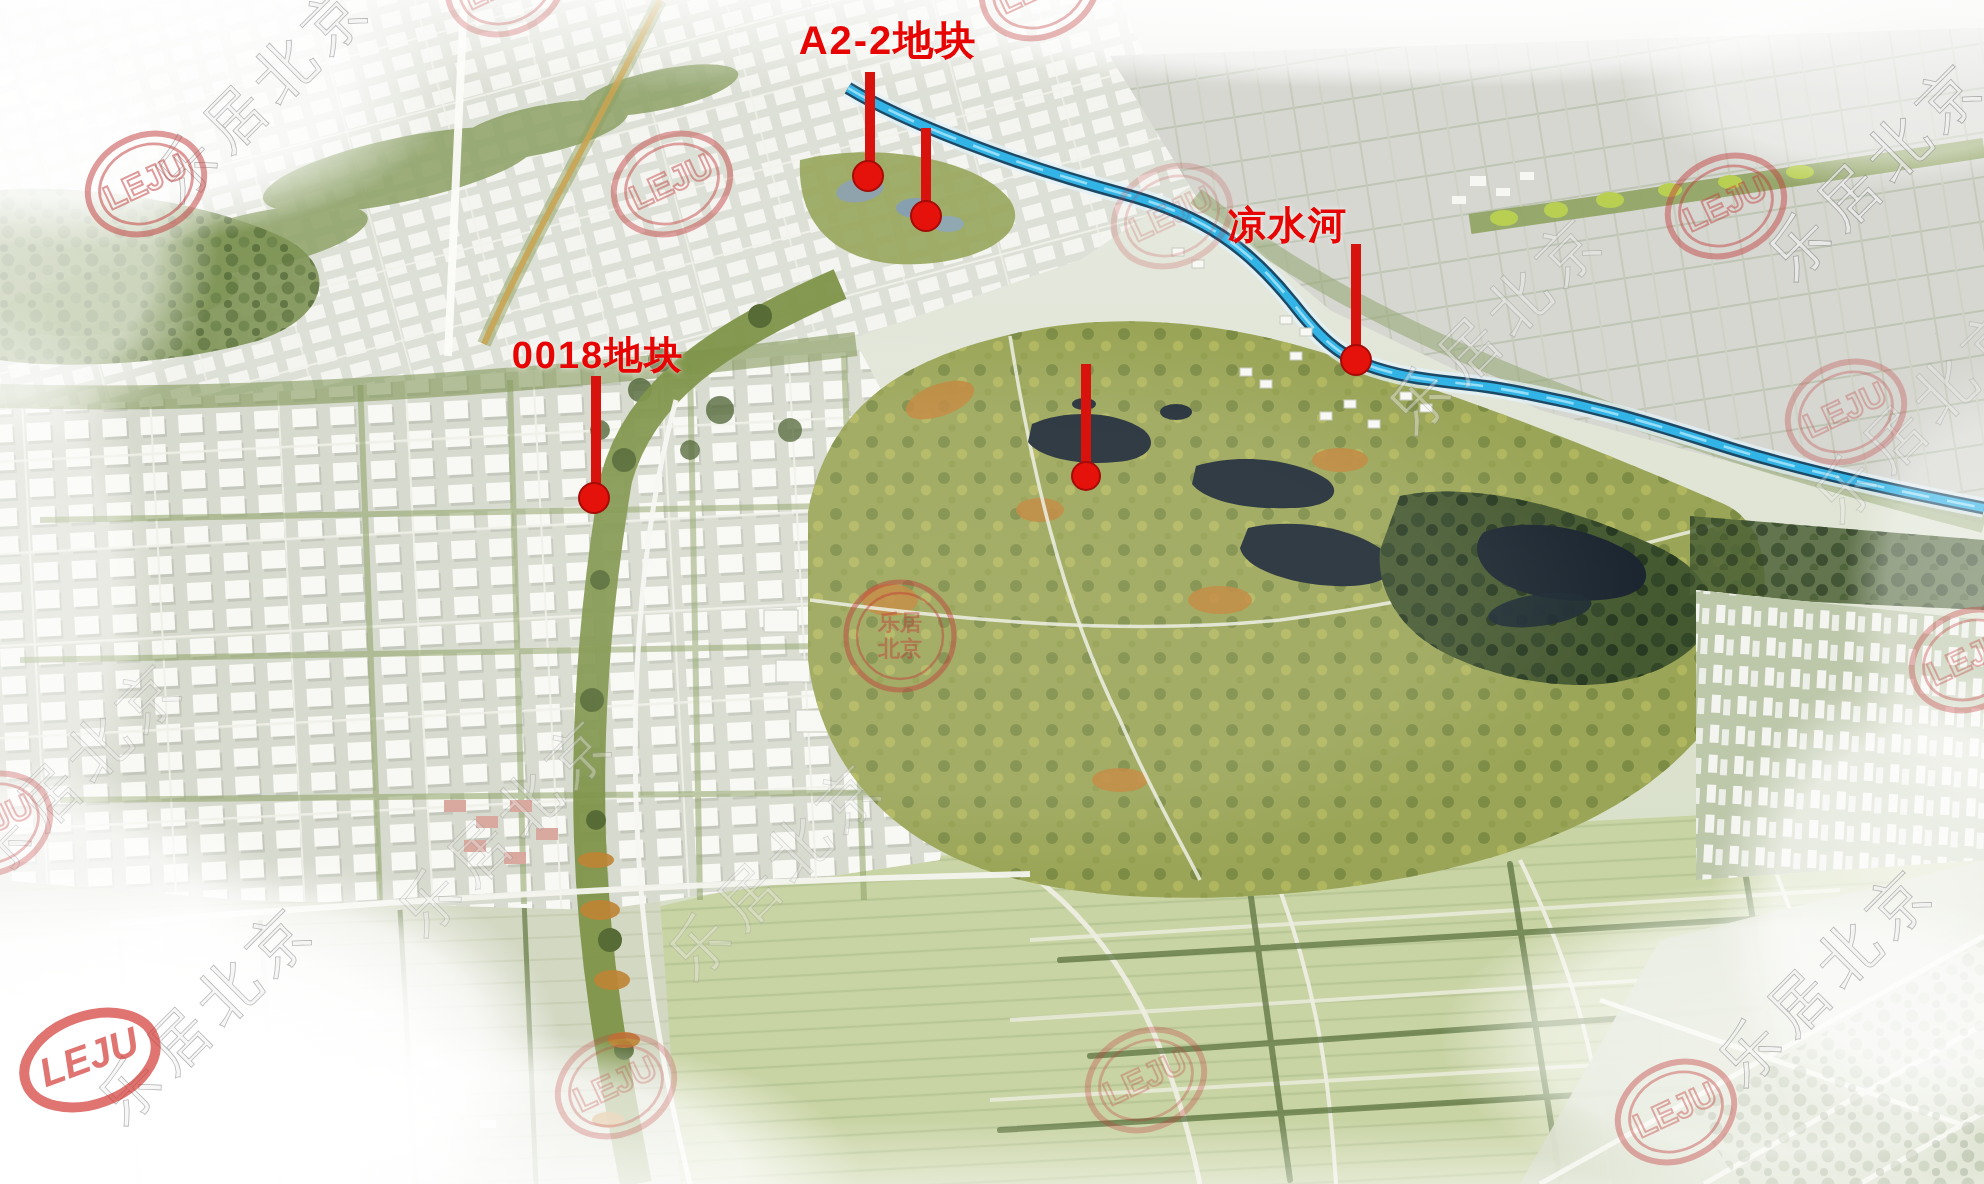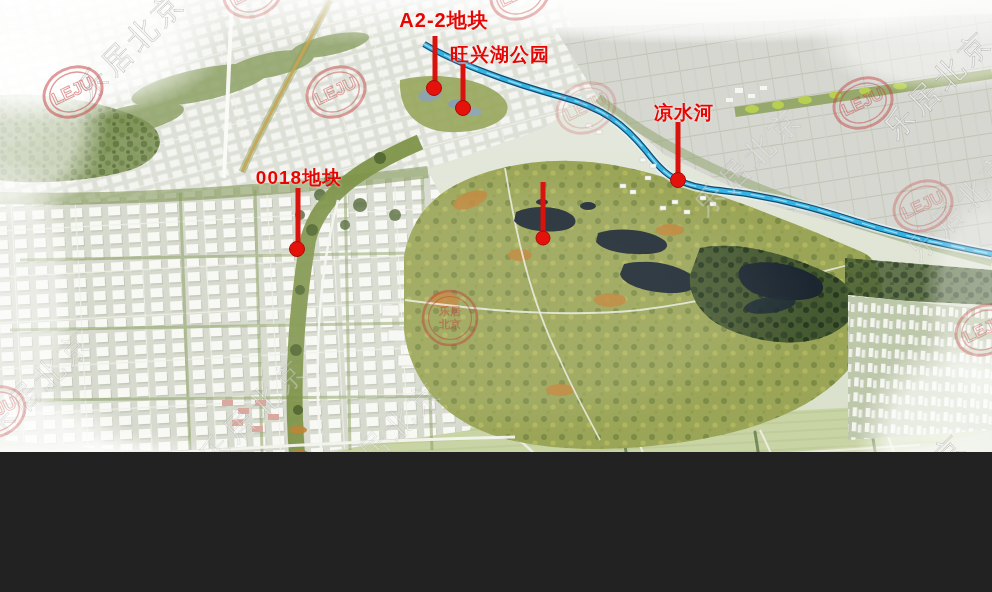--- a/index.html
+++ b/index.html
@@ -1,16 +1,16 @@
 <!DOCTYPE html>
 <html><head>
 <meta charset="utf-8">
 <style>
   html,body{margin:0;padding:0;background:#222;}
-  #stage{position:relative;width:992px;height:452px;overflow:hidden;
+  #stage{position:relative;width:992px;height:592px;overflow:hidden;
          font-family:"Liberation Sans",sans-serif;background:#bef264;}
   #stage svg{position:absolute;left:0;top:0;}
   svg text{font-family:"Liberation Sans",sans-serif;}
   .pin-label{position:absolute;transform:translateX(-50%);white-space:nowrap;
              color:#e60502;font-weight:700;font-size:19px;letter-spacing:1px;
              text-shadow:0 0 3px rgba(255,255,255,.65),0 0 1px rgba(255,255,255,.5);}
 </style>
 </head>
 <body>
 
@@ -393,16 +393,15 @@
       <circle cx="297" cy="249" r="7.5" fill="#e5120c" stroke="#a50b07" stroke-width="1"></circle>
     </g>
     <g>
       <line x1="543" y1="182" x2="543" y2="232" stroke="#d8120c" stroke-width="5"></line>
       <circle cx="543" cy="238" r="7" fill="#e5120c" stroke="#a50b07" stroke-width="1"></circle>
     </g>
   </g>
 </svg>
 
 <div class="pin-label" style="left:444px;top:7px;font-size:20px">A2-2地块</div>
-<div class="pin-label" style="left:500px;top:42px">旺兴湖公园</div>
-<div class="pin-label" style="left:684px;top:100px">凉水河</div>
+<div class="pin-label" style="left:644px;top:100px">凉水河</div>
 <div class="pin-label" style="left:299px;top:165px">0018地块</div>
 </div>
 
 </body></html>

